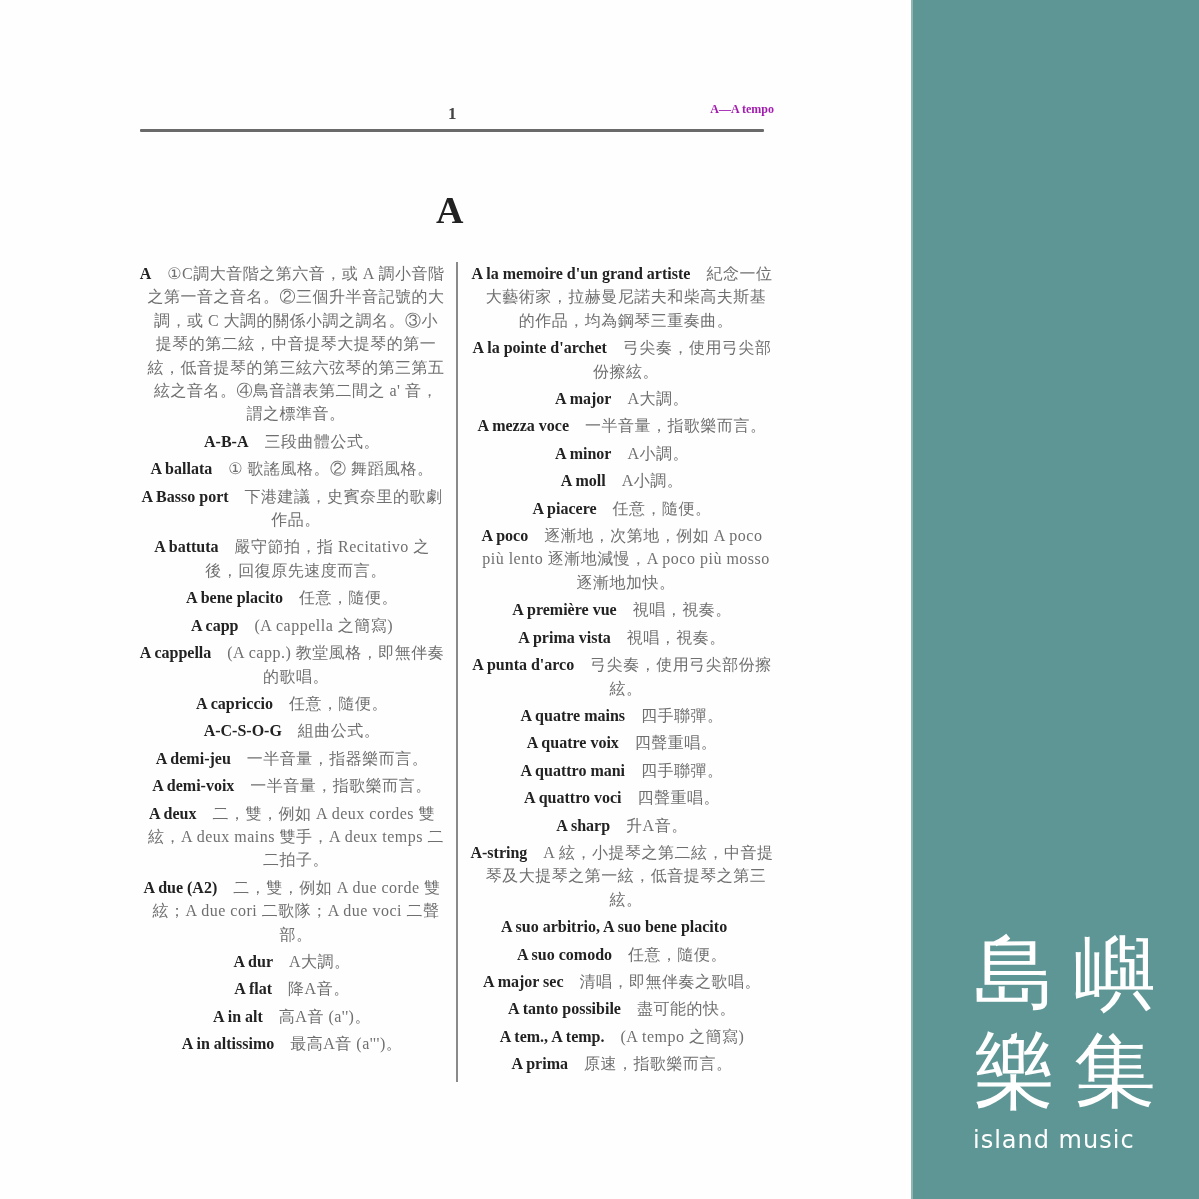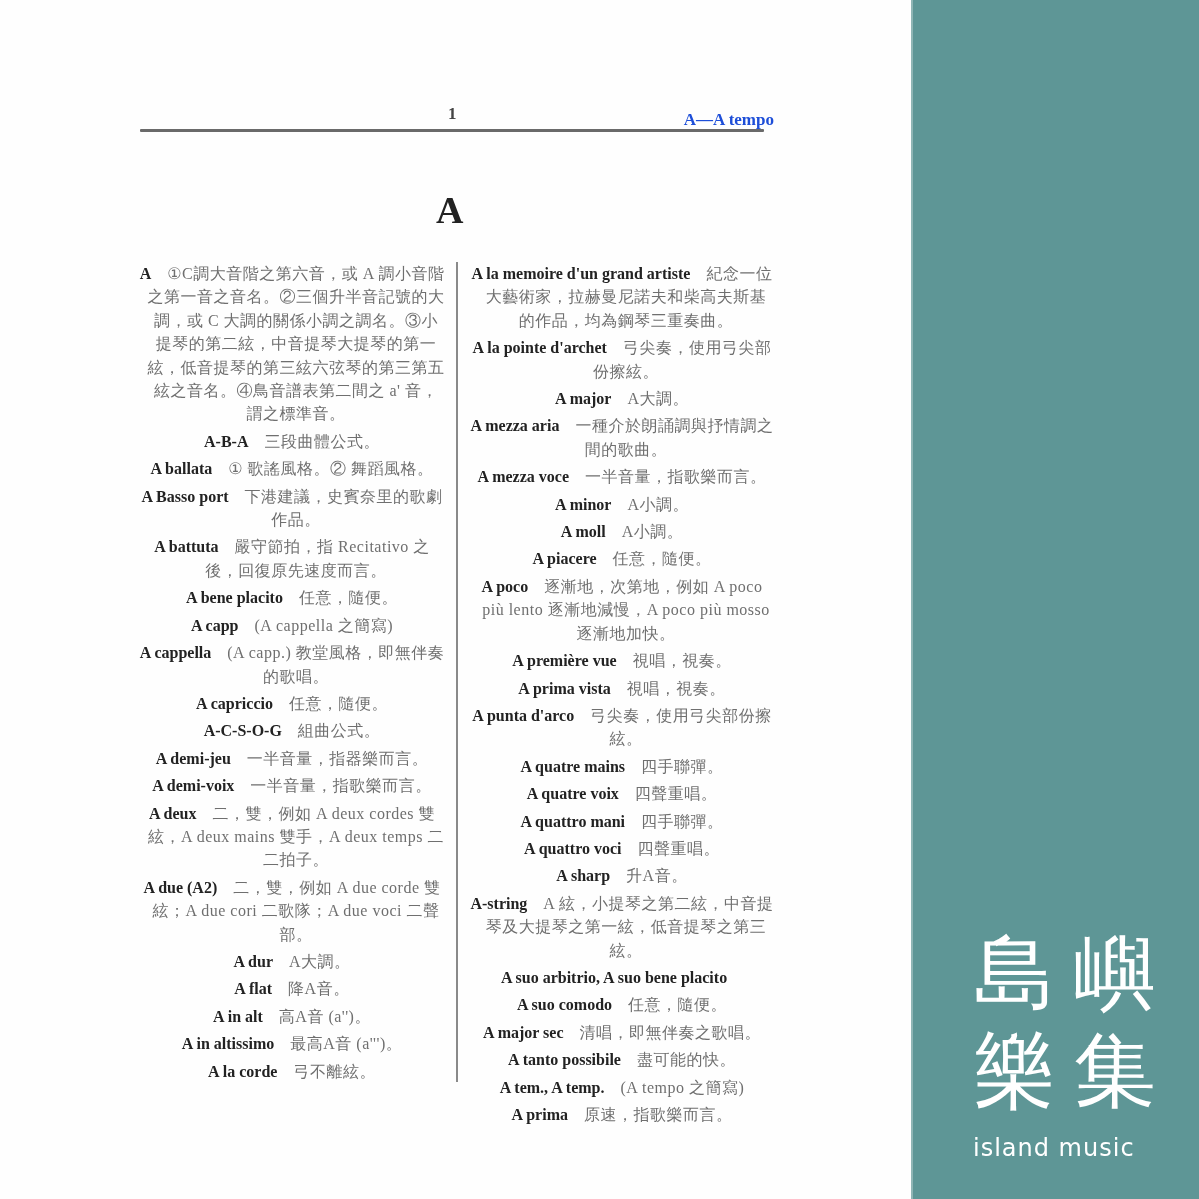--- a/index.html
+++ b/index.html
@@ -13,21 +13,21 @@
       position: absolute; left: 0; top: 0; width: 911px; height: 1199px;
       background: #fefefe;
     }
     .running-head {
       position: absolute; left: 138px; top: 102px; width: 636px; height: 24px;
     }
     .page-number {
       position: absolute; left: 310px; top: 2px; font-size: 17px; font-weight: bold; color: #444;
     }
     .head-range {
-      position: absolute; right: 0; top: 8px; font-size: 17px; font-weight: bold; color: #1d4ed8;
+      position: absolute; right: 0; top: 0; font-size: 12px; font-weight: bold; color: #a21caf;
     }
     .head-rule {
       position: absolute; left: 140px; top: 129px; width: 624px; height: 3px;
       background: #6a6a6a; border-radius: 1px;
     }
     .section-letter {
       position: absolute; left: 436px; top: 188px; font-size: 38px; font-weight: bold; color: #222;
     }
     .col {
       position: absolute; top: 258px; width: 316px;
@@ -51,21 +51,21 @@
       position: absolute; left: 52px; top: 928px; width: 200px;
       color: #ffffff; text-align: center;
     }
     .logo-cjk {
       display: grid; grid-template-columns: 90px 90px; column-gap: 10px; row-gap: 8px;
       font-family: "DejaVu Sans", sans-serif; font-size: 82px; line-height: 90px; font-weight: 300;
       justify-content: center;
     }
     .logo-latin {
       font-family: "DejaVu Sans", sans-serif; font-size: 24px; letter-spacing: 1px;
-      margin-top: 18px; text-align: left; padding-left: 8px;
+      margin-top: 10px; text-align: left; padding-left: 8px;
     }
   </style>
 </head>
 <body>
 
 <div class="page">
   <div class="running-head">
     <span class="page-number">1</span>
     <span class="head-range">A—A tempo</span>
   </div>
@@ -84,28 +84,26 @@
       <p class="entry"><span class="term">A capriccio</span> <span class="def">任意，隨便。</span></p>
       <p class="entry"><span class="term">A-C-S-O-G</span> <span class="def">組曲公式。</span></p>
       <p class="entry"><span class="term">A demi-jeu</span> <span class="def">一半音量，指器樂而言。</span></p>
       <p class="entry"><span class="term">A demi-voix</span> <span class="def">一半音量，指歌樂而言。</span></p>
       <p class="entry"><span class="term">A deux</span> <span class="def">二，雙，例如 A deux cordes 雙絃，A deux mains 雙手，A deux temps 二二拍子。</span></p>
       <p class="entry"><span class="term">A due (A2)</span> <span class="def">二，雙，例如 A due corde 雙絃；A due cori 二歌隊；A due voci 二聲部。</span></p>
       <p class="entry"><span class="term">A dur</span> <span class="def">A大調。</span></p>
       <p class="entry"><span class="term">A flat</span> <span class="def">降A音。</span></p>
       <p class="entry"><span class="term">A in alt</span> <span class="def">高A音 (a'')。</span></p>
       <p class="entry"><span class="term">A in altissimo</span> <span class="def">最高A音 (a''')。</span></p>
-      <p class="entry"><span class="term">A la corde</span> <span class="def">弓不離絃。</span></p>
     </div>
   <div class="col-divider"></div>
   <div class="col col-right" id="right-col">
       <p class="entry"><span class="term">A la memoire d'un grand artiste</span> <span class="def">紀念一位大藝術家，拉赫曼尼諾夫和柴高夫斯基的作品，均為鋼琴三重奏曲。</span></p>
       <p class="entry"><span class="term">A la pointe d'archet</span> <span class="def">弓尖奏，使用弓尖部份擦絃。</span></p>
       <p class="entry"><span class="term">A major</span> <span class="def">A大調。</span></p>
-      <p class="entry"><span class="term">A mezza aria</span> <span class="def">一種介於朗誦調與抒情調之間的歌曲。</span></p>
       <p class="entry"><span class="term">A mezza voce</span> <span class="def">一半音量，指歌樂而言。</span></p>
       <p class="entry"><span class="term">A minor</span> <span class="def">A小調。</span></p>
       <p class="entry"><span class="term">A moll</span> <span class="def">A小調。</span></p>
       <p class="entry"><span class="term">A piacere</span> <span class="def">任意，隨便。</span></p>
       <p class="entry"><span class="term">A poco</span> <span class="def">逐漸地，次第地，例如 A poco più lento 逐漸地減慢，A poco più mosso 逐漸地加快。</span></p>
       <p class="entry"><span class="term">A première vue</span> <span class="def">視唱，視奏。</span></p>
       <p class="entry"><span class="term">A prima vista</span> <span class="def">視唱，視奏。</span></p>
       <p class="entry"><span class="term">A punta d'arco</span> <span class="def">弓尖奏，使用弓尖部份擦絃。</span></p>
       <p class="entry"><span class="term">A quatre mains</span> <span class="def">四手聯彈。</span></p>
       <p class="entry"><span class="term">A quatre voix</span> <span class="def">四聲重唱。</span></p>

